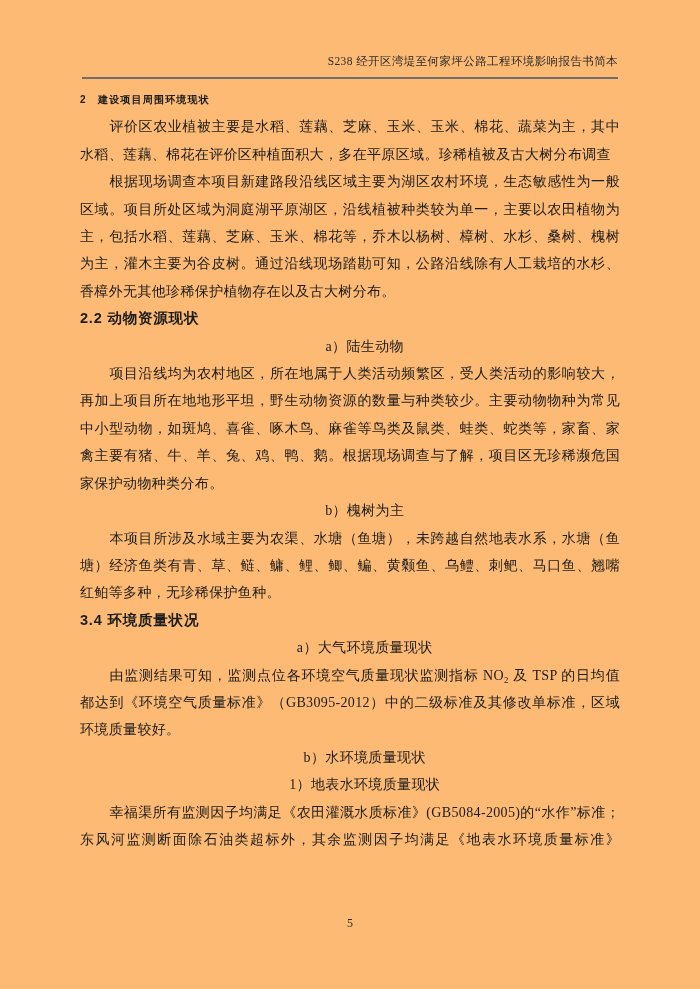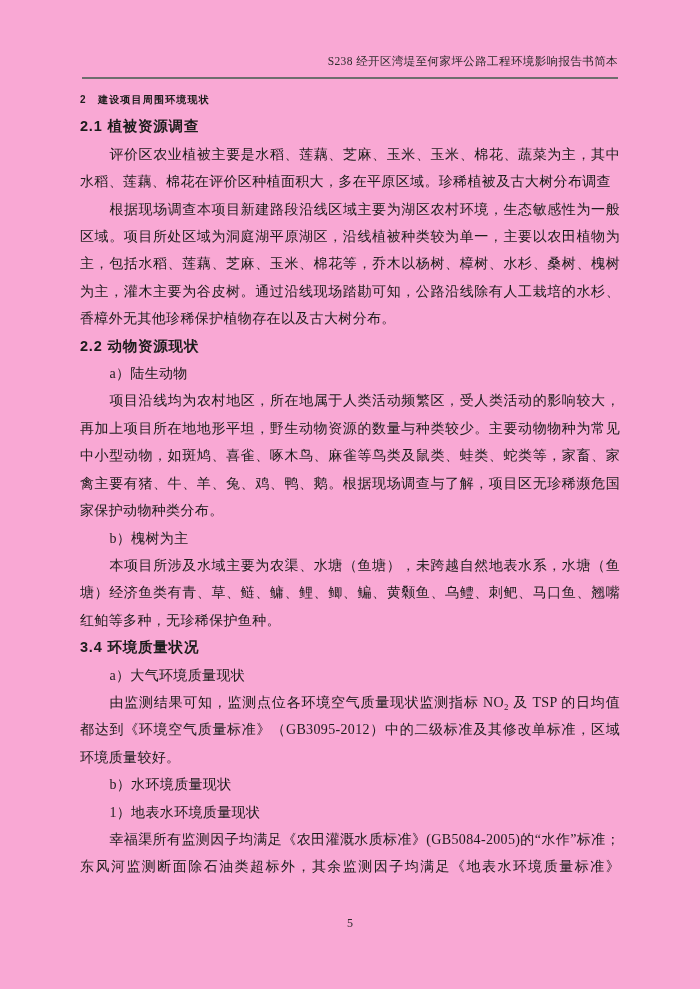--- a/index.html
+++ b/index.html
@@ -5,21 +5,21 @@
   html, body {
     margin: 0;
     padding: 0;
     background: #e8e8e8;
   }
   .page {
     position: relative;
     width: 700px;
     height: 989px;
     margin: 0 auto;
-    background: #f9a8d4;
+    background: #fdba74;
     font-family: "Liberation Serif", "DejaVu Serif", serif;
     color: #1c1c1c;
     overflow: hidden;
   }
   .header {
     position: absolute;
     top: 54px;
     left: 80px;
     width: 538px;
     text-align: right;
@@ -58,21 +58,21 @@
   }
   .section-heading {
     font-family: "Liberation Sans", "DejaVu Sans", sans-serif;
     font-size: 14.5px;
     font-weight: bold;
     letter-spacing: 0.8px;
     text-align: left;
   }
   .sub-heading {
     text-indent: 2.1em;
-    text-align: left;
+    text-align: center;
   }
   .para {
     text-indent: 2.1em;
   }
   .para.continues {
     text-align-last: justify;
   }
   .footer {
     position: absolute;
     top: 916px;
@@ -89,21 +89,20 @@
 <div class="page">
 
   <div class="header">S238 经开区湾堤至何家坪公路工程环境影响报告书简本</div>
 
   <div class="header-rule"></div>
 
   <div class="content">
 
     <div class="chapter-heading">2　建设项目周围环境现状</div>
 
-    <div class="section-heading">2.1 植被资源调查</div>
 
     <p class="para">评价区农业植被主要是水稻、莲藕、芝麻、玉米、玉米、棉花、蔬菜为主，其中水稻、莲藕、棉花在评价区种植面积大，多在平原区域。珍稀植被及古大树分布调查</p>
 
     <p class="para">根据现场调查本项目新建路段沿线区域主要为湖区农村环境，生态敏感性为一般区域。项目所处区域为洞庭湖平原湖区，沿线植被种类较为单一，主要以农田植物为主，包括水稻、莲藕、芝麻、玉米、棉花等，乔木以杨树、樟树、水杉、桑树、槐树为主，灌木主要为谷皮树。通过沿线现场踏勘可知，公路沿线除有人工栽培的水杉、香樟外无其他珍稀保护植物存在以及古大树分布。</p>
 
     <div class="section-heading">2.2 动物资源现状</div>
 
     <div class="sub-heading">a）陆生动物</div>
 
     <p class="para">项目沿线均为农村地区，所在地属于人类活动频繁区，受人类活动的影响较大，再加上项目所在地地形平坦，野生动物资源的数量与种类较少。主要动物物种为常见中小型动物，如斑鸠、喜雀、啄木鸟、麻雀等鸟类及鼠类、蛙类、蛇类等，家畜、家禽主要有猪、牛、羊、兔、鸡、鸭、鹅。根据现场调查与了解，项目区无珍稀濒危国家保护动物种类分布。</p>

